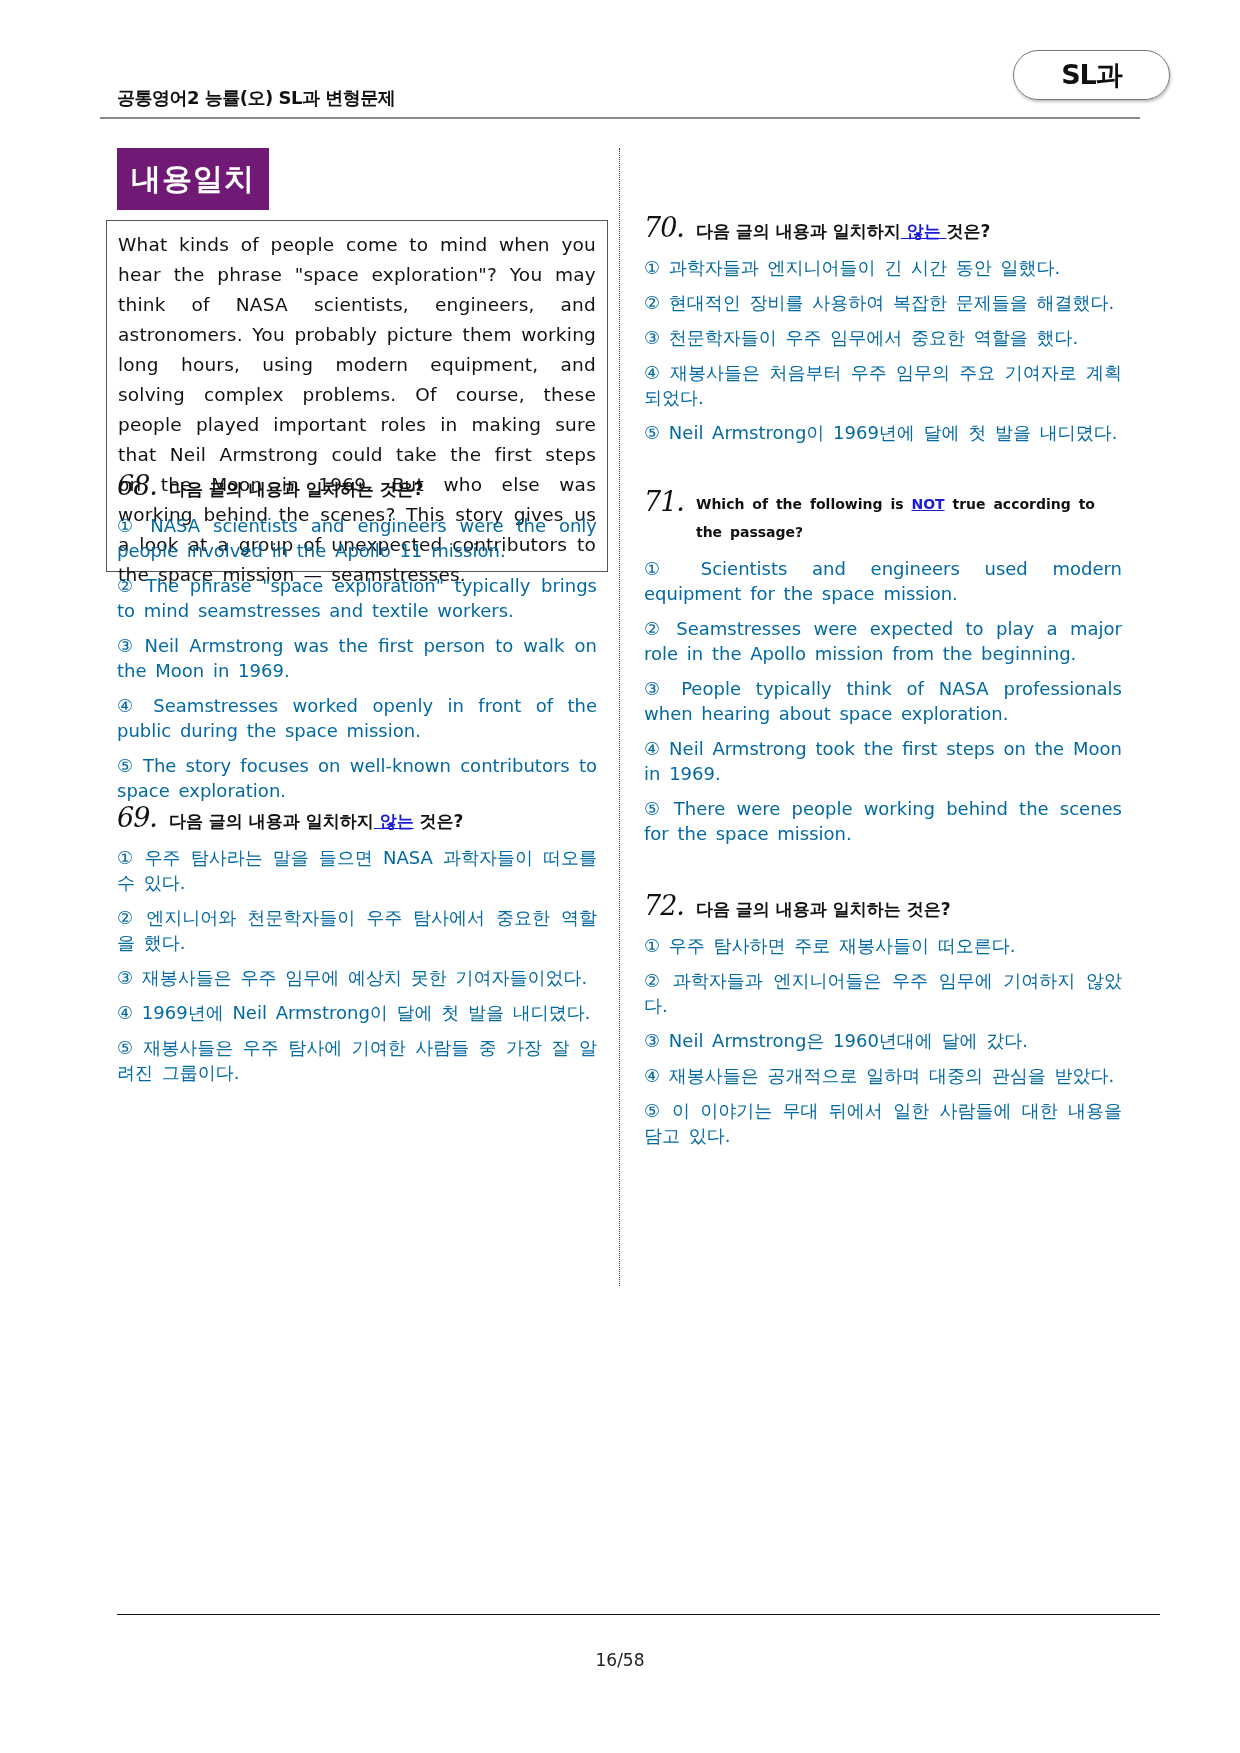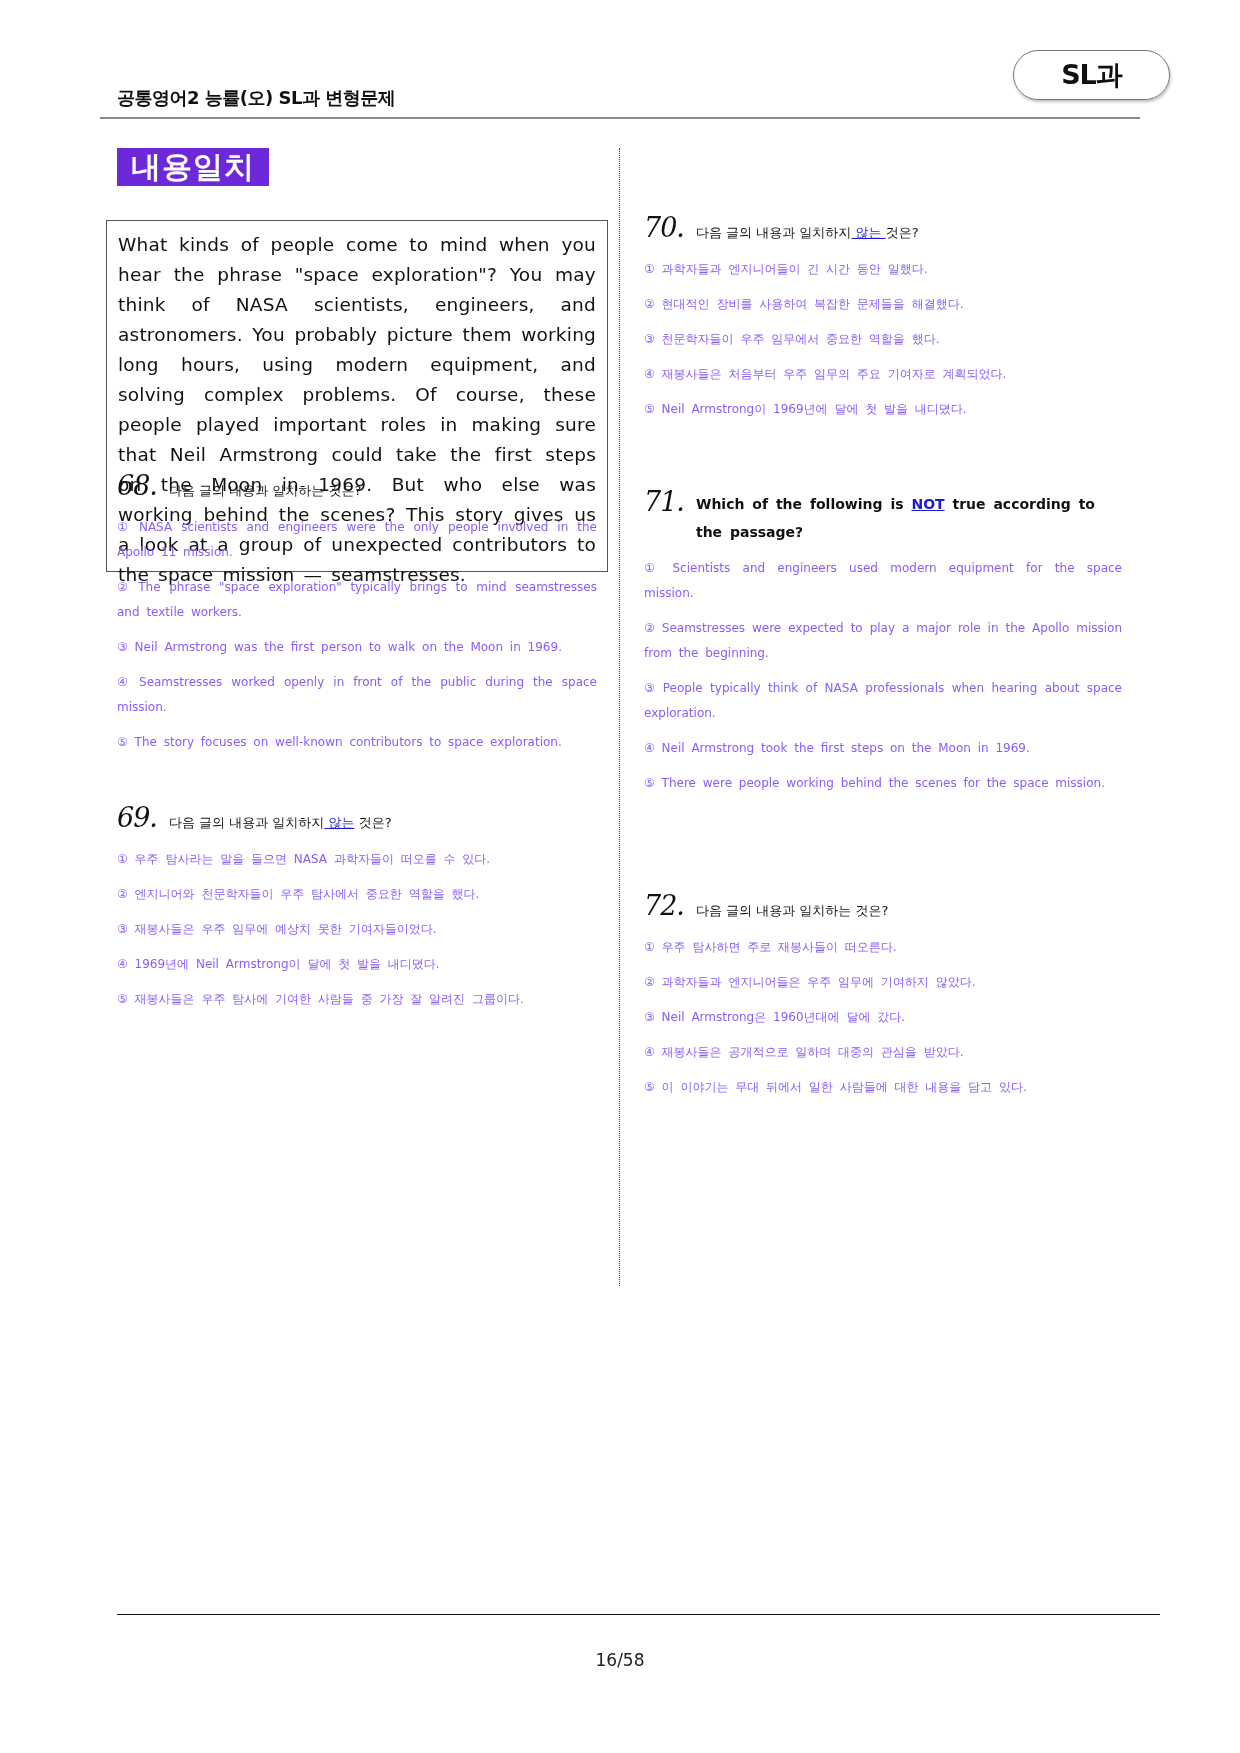--- a/index.html
+++ b/index.html
@@ -7,48 +7,48 @@
            font-family: "DejaVu Sans", "Liberation Sans", sans-serif; color: #222; }
 
     .header-title { position: absolute; left: 117px; top: 86px; font-size: 18px; font-weight: bold;
                     letter-spacing: -0.5px; color: #111; }
     .header-badge { position: absolute; left: 1013px; top: 50px; width: 155px; height: 48px;
                     border: 1px solid #777; border-radius: 26px; display: flex; align-items: center;
                     justify-content: center; font-size: 27px; font-weight: bold; color: #111;
                     letter-spacing: -1px; box-shadow: 1px 2px 3px rgba(0,0,0,0.25); }
     .header-rule { position: absolute; left: 100px; top: 117px; width: 1040px; height: 2px; background: #8a8a8a; }
 
-    .section-tag { position: absolute; left: 117px; top: 148px; height: 30px; padding: 4px 14px;
-                   background: #6d28d9; color: #fff; font-size: 30px; font-weight: bold;
+    .section-tag { position: absolute; left: 117px; top: 148px; height: 30px; padding: 16px 14px;
+                   background: #701a75; color: #fff; font-size: 30px; font-weight: bold;
                    display: flex; align-items: center; letter-spacing: 1px; }
 
     .col-divider { position: absolute; left: 619px; top: 148px; height: 1138px; width: 0;
                    border-left: 1px dotted #333; }
 
     .passage-box { position: absolute; left: 106px; top: 220px; width: 502px; height: 352px;
                    border: 1px solid #555; box-sizing: border-box; padding: 9px 11px 16px 11px; }
     .passage-text { font-size: 18.5px; line-height: 30px; text-align: justify; color: #111;
                     letter-spacing: 0.2px; word-spacing: 3px; }
 
     .col { position: absolute; }
     .col-left { left: 117px; width: 480px; }
     .col-right { left: 644px; width: 478px; }
 
     .question { position: absolute; width: 100%; }
     .q-head { display: flex; align-items: baseline; margin-bottom: 10px; }
     .q-num { font-family: "DejaVu Serif", "Liberation Serif", serif; font-style: italic;
              font-size: 27px; color: #111; margin-right: 12px; letter-spacing: -1px; }
-    .q-text { font-size: 13px; font-weight: normal; color: #111; line-height: 28px; }
+    .q-text { font-size: 17px; font-weight: bold; color: #111; line-height: 28px; }
     .q-text.en { font-weight: bold; font-size: 14px; word-spacing: 3px; }
     .q-head.wrap { align-items: flex-start; }
     .q-head.wrap .q-num { margin-top: -4px; }
     .neg { color: #1a1ad6; text-decoration: underline; }
     .neg-en { color: #1a1ad6; text-decoration: underline; }
 
-    .opt { font-size: 12px; line-height: 25px; color: #8b5cf6; text-align: justify;
+    .opt { font-size: 18px; line-height: 25px; color: #0369a1; text-align: justify;
            margin-bottom: 10px; word-spacing: 3px; }
   </style>
 </head>
 <body>
 
 <div class="header-title">공통영어2 능률(오) SL과 변형문제</div>
 <div class="header-badge">SL과</div>
 <div class="header-rule"></div>
 
 <div class="section-tag">내용일치</div>

